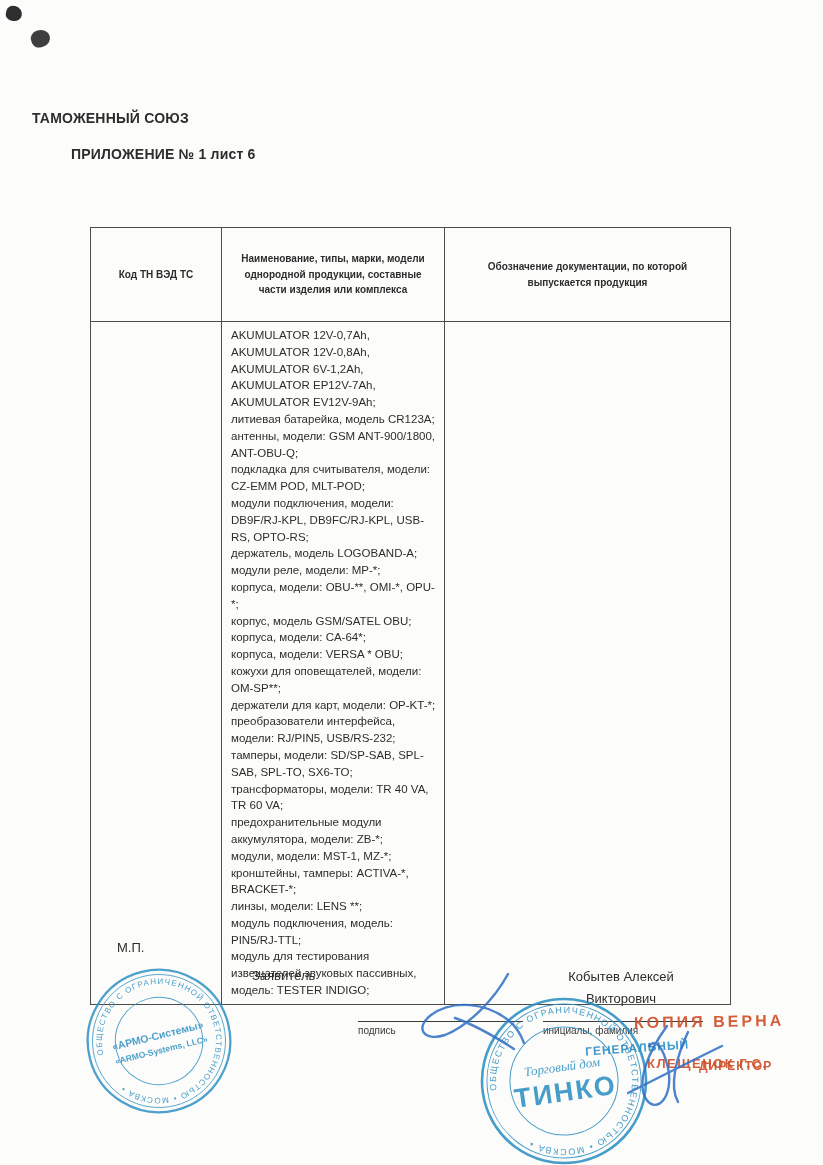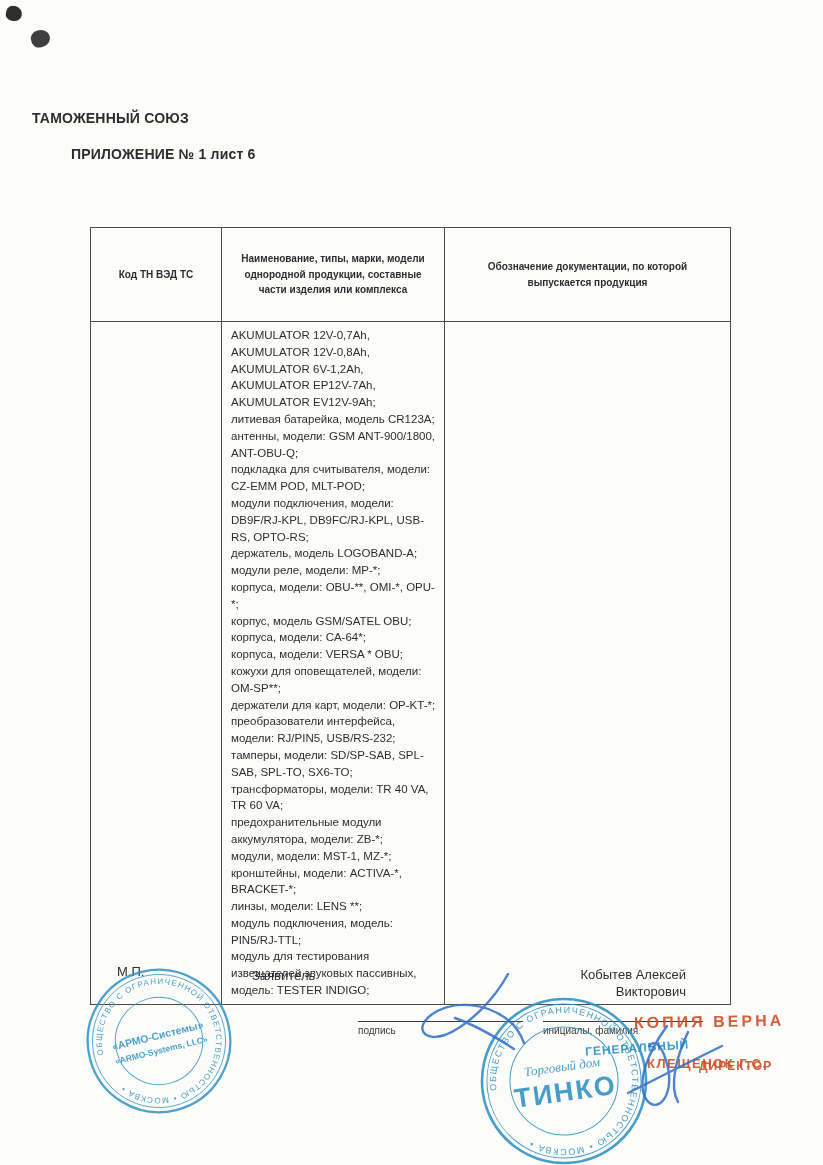--- a/index.html
+++ b/index.html
@@ -25,23 +25,23 @@
   .hdr3{top:181px;}
 
   table.decl{position:absolute;left:90px;top:227px;width:640px;border-collapse:collapse;table-layout:fixed;}
   .decl th,.decl td{border:1px solid var(--border-color);}
   .decl th{font-size:10px;font-weight:bold;text-align:center;vertical-align:middle;height:94px;padding:6px 10px;line-height:1.55;}
   .decl tbody td{vertical-align:top;height:628px;}
   .decl td.c2{padding:5px 8px 5px 9px;font-size:11.5px;line-height:16.8px;}
   .product-line{white-space:normal;}
 
   .ftr{position:absolute;font-size:13px;}
-  .mp{left:117px;top:964px;}
+  .mp{left:117px;top:940px;}
   .applicant{left:252px;top:968px;}
-  .name-block{left:556px;top:966px;width:130px;text-align:right;line-height:17px;}
+  .name-block{left:556px;top:966px;width:130px;text-align:center;line-height:22px;}
   .sigline{position:absolute;top:1021px;border-top:1px solid #3b3b3b;}
   .sl1{left:358px;width:165px;}
   .sl2{left:543px;width:160px;}
   .caption{position:absolute;top:1025px;font-size:10px;text-align:left;color:#3a3a3a;}
   .cap1{left:358px;width:165px;}
   .cap2{left:543px;width:160px;}
 
   .stamp{position:absolute;}
   .stamp-armo{left:83px;top:965px;width:152px;height:152px;transform:rotate(-14deg);opacity:.85;}
   .stamp-tinko{left:478px;top:995px;width:172px;height:172px;transform:rotate(-8deg);opacity:.88;}
@@ -97,21 +97,21 @@
             <div class="product-line">корпус, модель GSM/SATEL OBU;</div>
             <div class="product-line">корпуса, модели: CA-64*;</div>
             <div class="product-line">корпуса, модели: VERSA * OBU;</div>
             <div class="product-line">кожухи для оповещателей, модели: OM-SP**;</div>
             <div class="product-line">держатели для карт, модели: OP-KT-*;</div>
             <div class="product-line">преобразователи интерфейса, модели: RJ/PIN5, USB/RS-232;</div>
             <div class="product-line">тамперы, модели: SD/SP-SAB, SPL-SAB, SPL-TO, SX6-TO;</div>
             <div class="product-line">трансформаторы, модели: TR 40 VA, TR 60 VA;</div>
             <div class="product-line">предохранительные модули аккумулятора, модели: ZB-*;</div>
             <div class="product-line">модули, модели: MST-1, MZ-*;</div>
-            <div class="product-line">кронштейны, модели: ACTIVA-*, BRACKET-*;</div>
+            <div class="product-line">кронштейны, тамперы: ACTIVA-*, BRACKET-*;</div>
             <div class="product-line">линзы, модели: LENS **;</div>
             <div class="product-line">модуль подключения, модель: PIN5/RJ-TTL;</div>
             <div class="product-line">модуль для тестирования извещателей звуковых пассивных, модель: TESTER INDIGO;</div>
           </td>
         <td class="c3"></td>
       </tr>
     </tbody>
   </table>
 
   <div class="ftr mp">М.П.</div>

